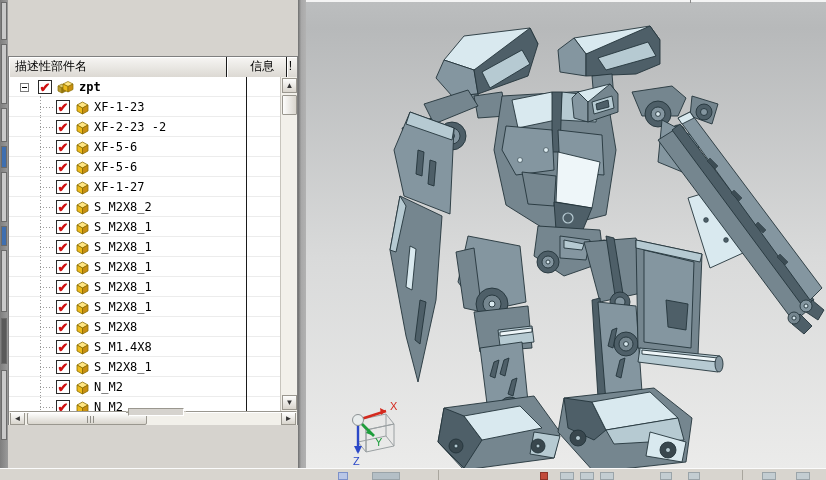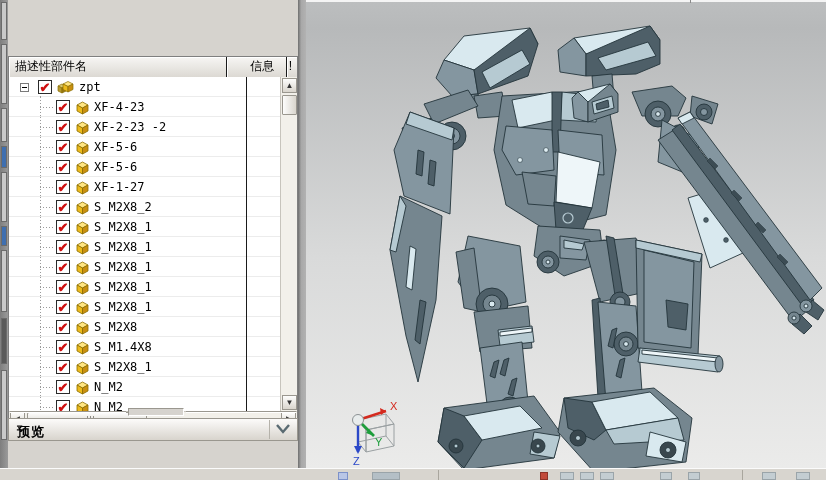--- a/index.html
+++ b/index.html
@@ -48,21 +48,21 @@
     color:#cf1010; font-weight:bold; font-size:13px; }
   .trow .picon { position:absolute; left:66px; top:3px; }
   .trow .lbl { position:absolute; left:85px; top:3px; font-family:"DejaVu Sans Mono",monospace; font-size:12px; white-space:pre; }
 
   
   .trow.root .expander { position:absolute; left:11px; top:6px; width:9px; height:9px; background:#fff;
     border:1px solid #7a7a7a; }
   .trow.root .expander::after { content:""; position:absolute; left:1px; top:3px; width:5px; height:1px; background:#000; }
   .trow.root .cbx { left:29px; }
   .trow.root .picon { left:48px; }
-  .trow.root .lbl { left:70px; }
+  .trow.root .lbl { left:70px;font-weight:bold; }
 
   
   #vscroll { position:absolute; left:271px; top:20px; width:17px; height:334px; background:#f2f0ea; border-left:1px solid #c7c4bc; }
   .sbtn { position:absolute; left:1px; width:15px; height:15px; background:linear-gradient(#fdfdfc,#d9d5cd);
     border:1px solid #9a978f; text-align:center; line-height:13px; font-size:8px; color:#333; }
   #vthumb { position:absolute; left:1px; top:18px; width:15px; height:20px;
     background:linear-gradient(90deg,#fdfdfc,#d9d5cd); border:1px solid #9a978f; border-radius:1px; }
 
   
   #hscroll { position:absolute; left:0; top:354px; width:288px; height:14px; background:#f2f0ea; border-top:1px solid #c7c4bc; }
@@ -150,21 +150,21 @@
     <span class="vguide"></span>
     <span class="hstub"></span>
     <span class="cbx">✔</span>
     <span class="picon">
       <svg width="15" height="15" viewBox="0 0 15 15">
         <polygon points="2,5 7.5,2 13,5 7.5,8" fill="#ffe582" stroke="#8a6d00" stroke-width="0.8"></polygon>
         <polygon points="2,5 7.5,8 7.5,14 2,11" fill="#ecba1c" stroke="#8a6d00" stroke-width="0.8"></polygon>
         <polygon points="7.5,8 13,5 13,11 7.5,14" fill="#c98f10" stroke="#8a6d00" stroke-width="0.8"></polygon>
       </svg>
     </span>
-    <span class="lbl">XF-4-23</span>
+    <span class="lbl">XF-1-23</span>
   </div>
           <div class="trow">
     <span class="vguide"></span>
     <span class="hstub"></span>
     <span class="cbx">✔</span>
     <span class="picon">
       <svg width="15" height="15" viewBox="0 0 15 15">
         <polygon points="2,5 7.5,2 13,5 7.5,8" fill="#ffe582" stroke="#8a6d00" stroke-width="0.8"></polygon>
         <polygon points="2,5 7.5,8 7.5,14 2,11" fill="#ecba1c" stroke="#8a6d00" stroke-width="0.8"></polygon>
         <polygon points="7.5,8 13,5 13,11 7.5,14" fill="#c98f10" stroke="#8a6d00" stroke-width="0.8"></polygon>
@@ -371,28 +371,20 @@
         <div class="sbtn" style="left:auto;right:1px">►</div>
       </div>
     </div>
 
     <div id="splitter">
       <div class="groove" style="left:2px;width:116px"></div>
       <div class="groove" style="left:178px;width:110px"></div>
       <div class="handle"></div>
     </div>
 
-    <div class="cbar" style="top:418px">
-      <span class="cttl">预览</span>
-      <span class="chev">
-        <svg width="14" height="10" viewBox="0 0 14 10">
-          <path d="M1 1 L7 8 L13 1" fill="none" stroke="#5a6b72" stroke-width="2.4"></path>
-        </svg>
-      </span>
-    </div>
 
     <div class="cbar" style="top:468px">
       <span class="cttl">相依性</span>
       <span class="chev">
         <svg width="14" height="10" viewBox="0 0 14 10">
           <path d="M1 1 L7 8 L13 1" fill="none" stroke="#5a6b72" stroke-width="2.4"></path>
         </svg>
       </span>
     </div>
   </div>

